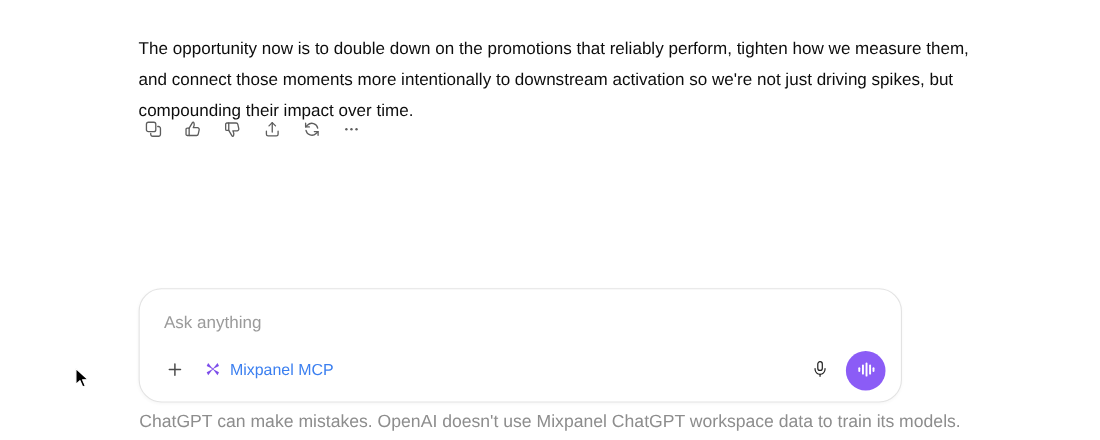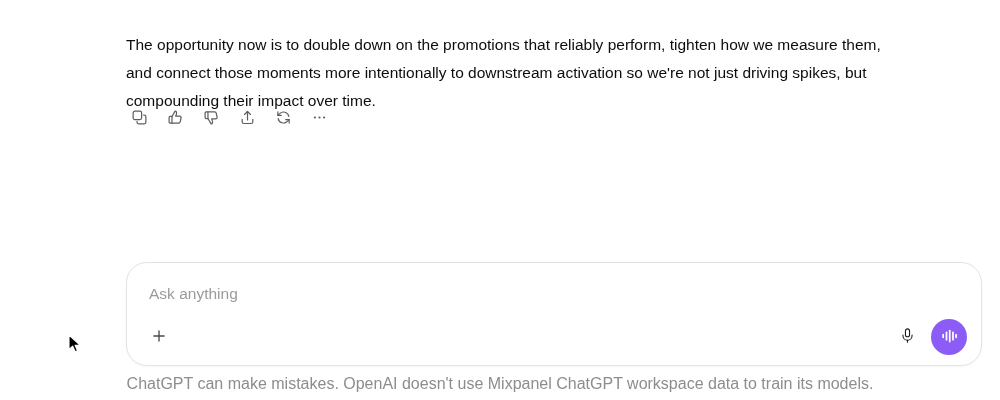--- a/index.html
+++ b/index.html
@@ -56,21 +56,21 @@
     cursor: pointer;
     color: #5d5d5d;
   }
   .action-btn svg { display: block; }
 
   
   #composer {
     position: absolute;
     left: 126px;
     top: 262px;
-    width: 856px;
+    width: 694px;
     height: 104px;
     background: #ffffff;
     border: 1px solid #e3e3e3;
     border-radius: 21px;
     box-shadow: 0 1px 3px rgba(0,0,0,0.035);
   }
 
   #composer-input-row {
     position: absolute;
     left: 22px;
@@ -268,20 +268,34 @@
 
       <button id="add-button" title="Add">
         <span>
           <svg width="18" height="18" viewBox="0 0 24 24" fill="none" stroke="currentColor" stroke-width="1.8" stroke-linecap="round">
             <path d="M12 5.2v13.6"></path>
             <path d="M5.2 12h13.6"></path>
           </svg>
         </span>
       </button>
 
+      <button id="mcp-chip">
+        <span>
+          <svg width="17" height="17" viewBox="0 0 24 24">
+            <g fill="#7c4dea">
+              <path d="M12 12 L4.1 8.0 L6.0 4.1 Z"></path>
+              <path d="M12 12 L19.9 8.0 L18.0 4.1 Z"></path>
+              <path d="M12 12 L4.1 16.0 L6.0 19.9 Z"></path>
+              <path d="M12 12 L19.9 16.0 L18.0 19.9 Z"></path>
+            </g>
+            <circle cx="12" cy="12" r="1.55" fill="#9b6ff0"></circle>
+          </svg>
+        </span>
+        <span id="mcp-label">Mixpanel MCP</span>
+      </button>
 
     </div>
 
     <div id="composer-spacer"></div>
 
     <div id="composer-right-tools">
 
       <button id="mic-button" title="Dictate">
         <span>
           <svg width="17" height="17" viewBox="0 0 24 24" fill="none" stroke="currentColor" stroke-width="1.55" stroke-linecap="round" stroke-linejoin="round">

